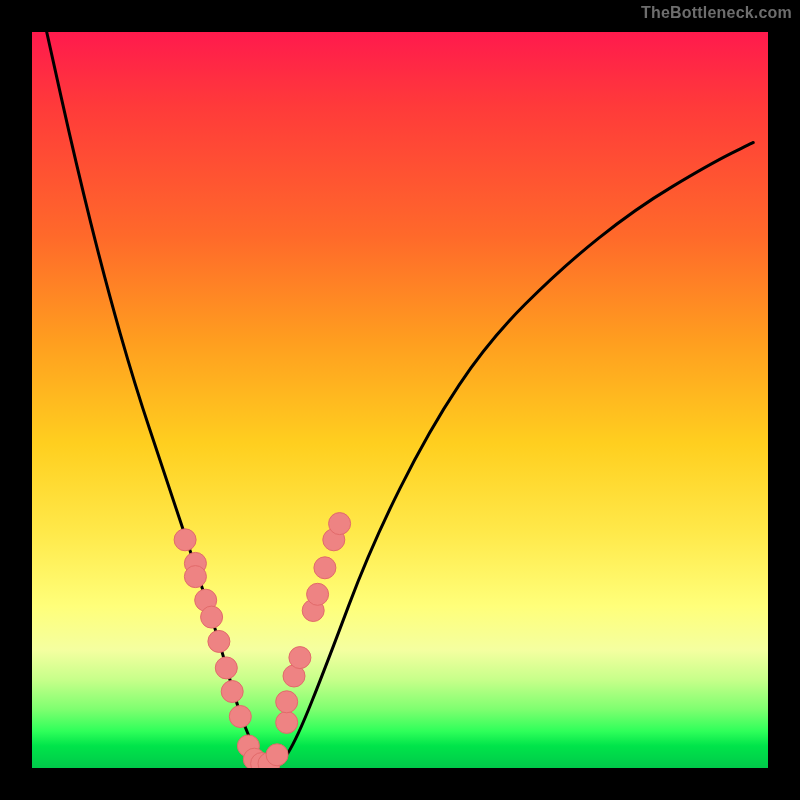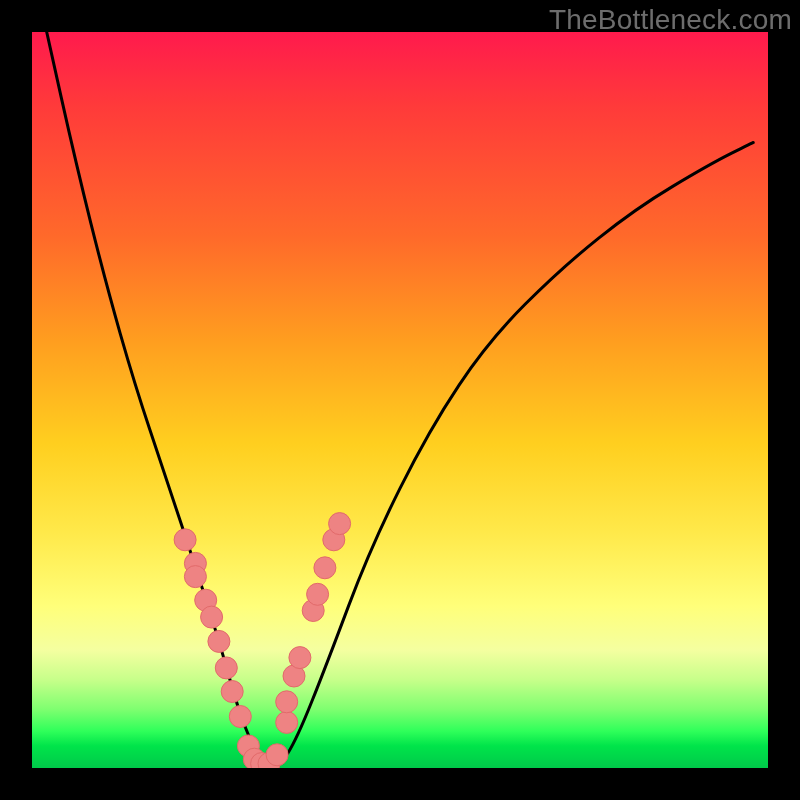--- a/index.html
+++ b/index.html
@@ -36,22 +36,22 @@
       #7fff70 92%,
       #2fff5a 95%,
       #00e44a 97%,
       #00c94a 100%);
   }
   .watermark {
     position: absolute;
     top: 4px;
     right: 8px;
     color: #6d6d6d;
-    font-size: 28px;
-    font-weight: 400;
+    font-size: 16px;
+    font-weight: 700;
     letter-spacing: 0.2px;
     pointer-events: none;
   }
   svg.curve {
     position: absolute;
     inset: 0;
   }
 </style>
 </head>
 <body>

